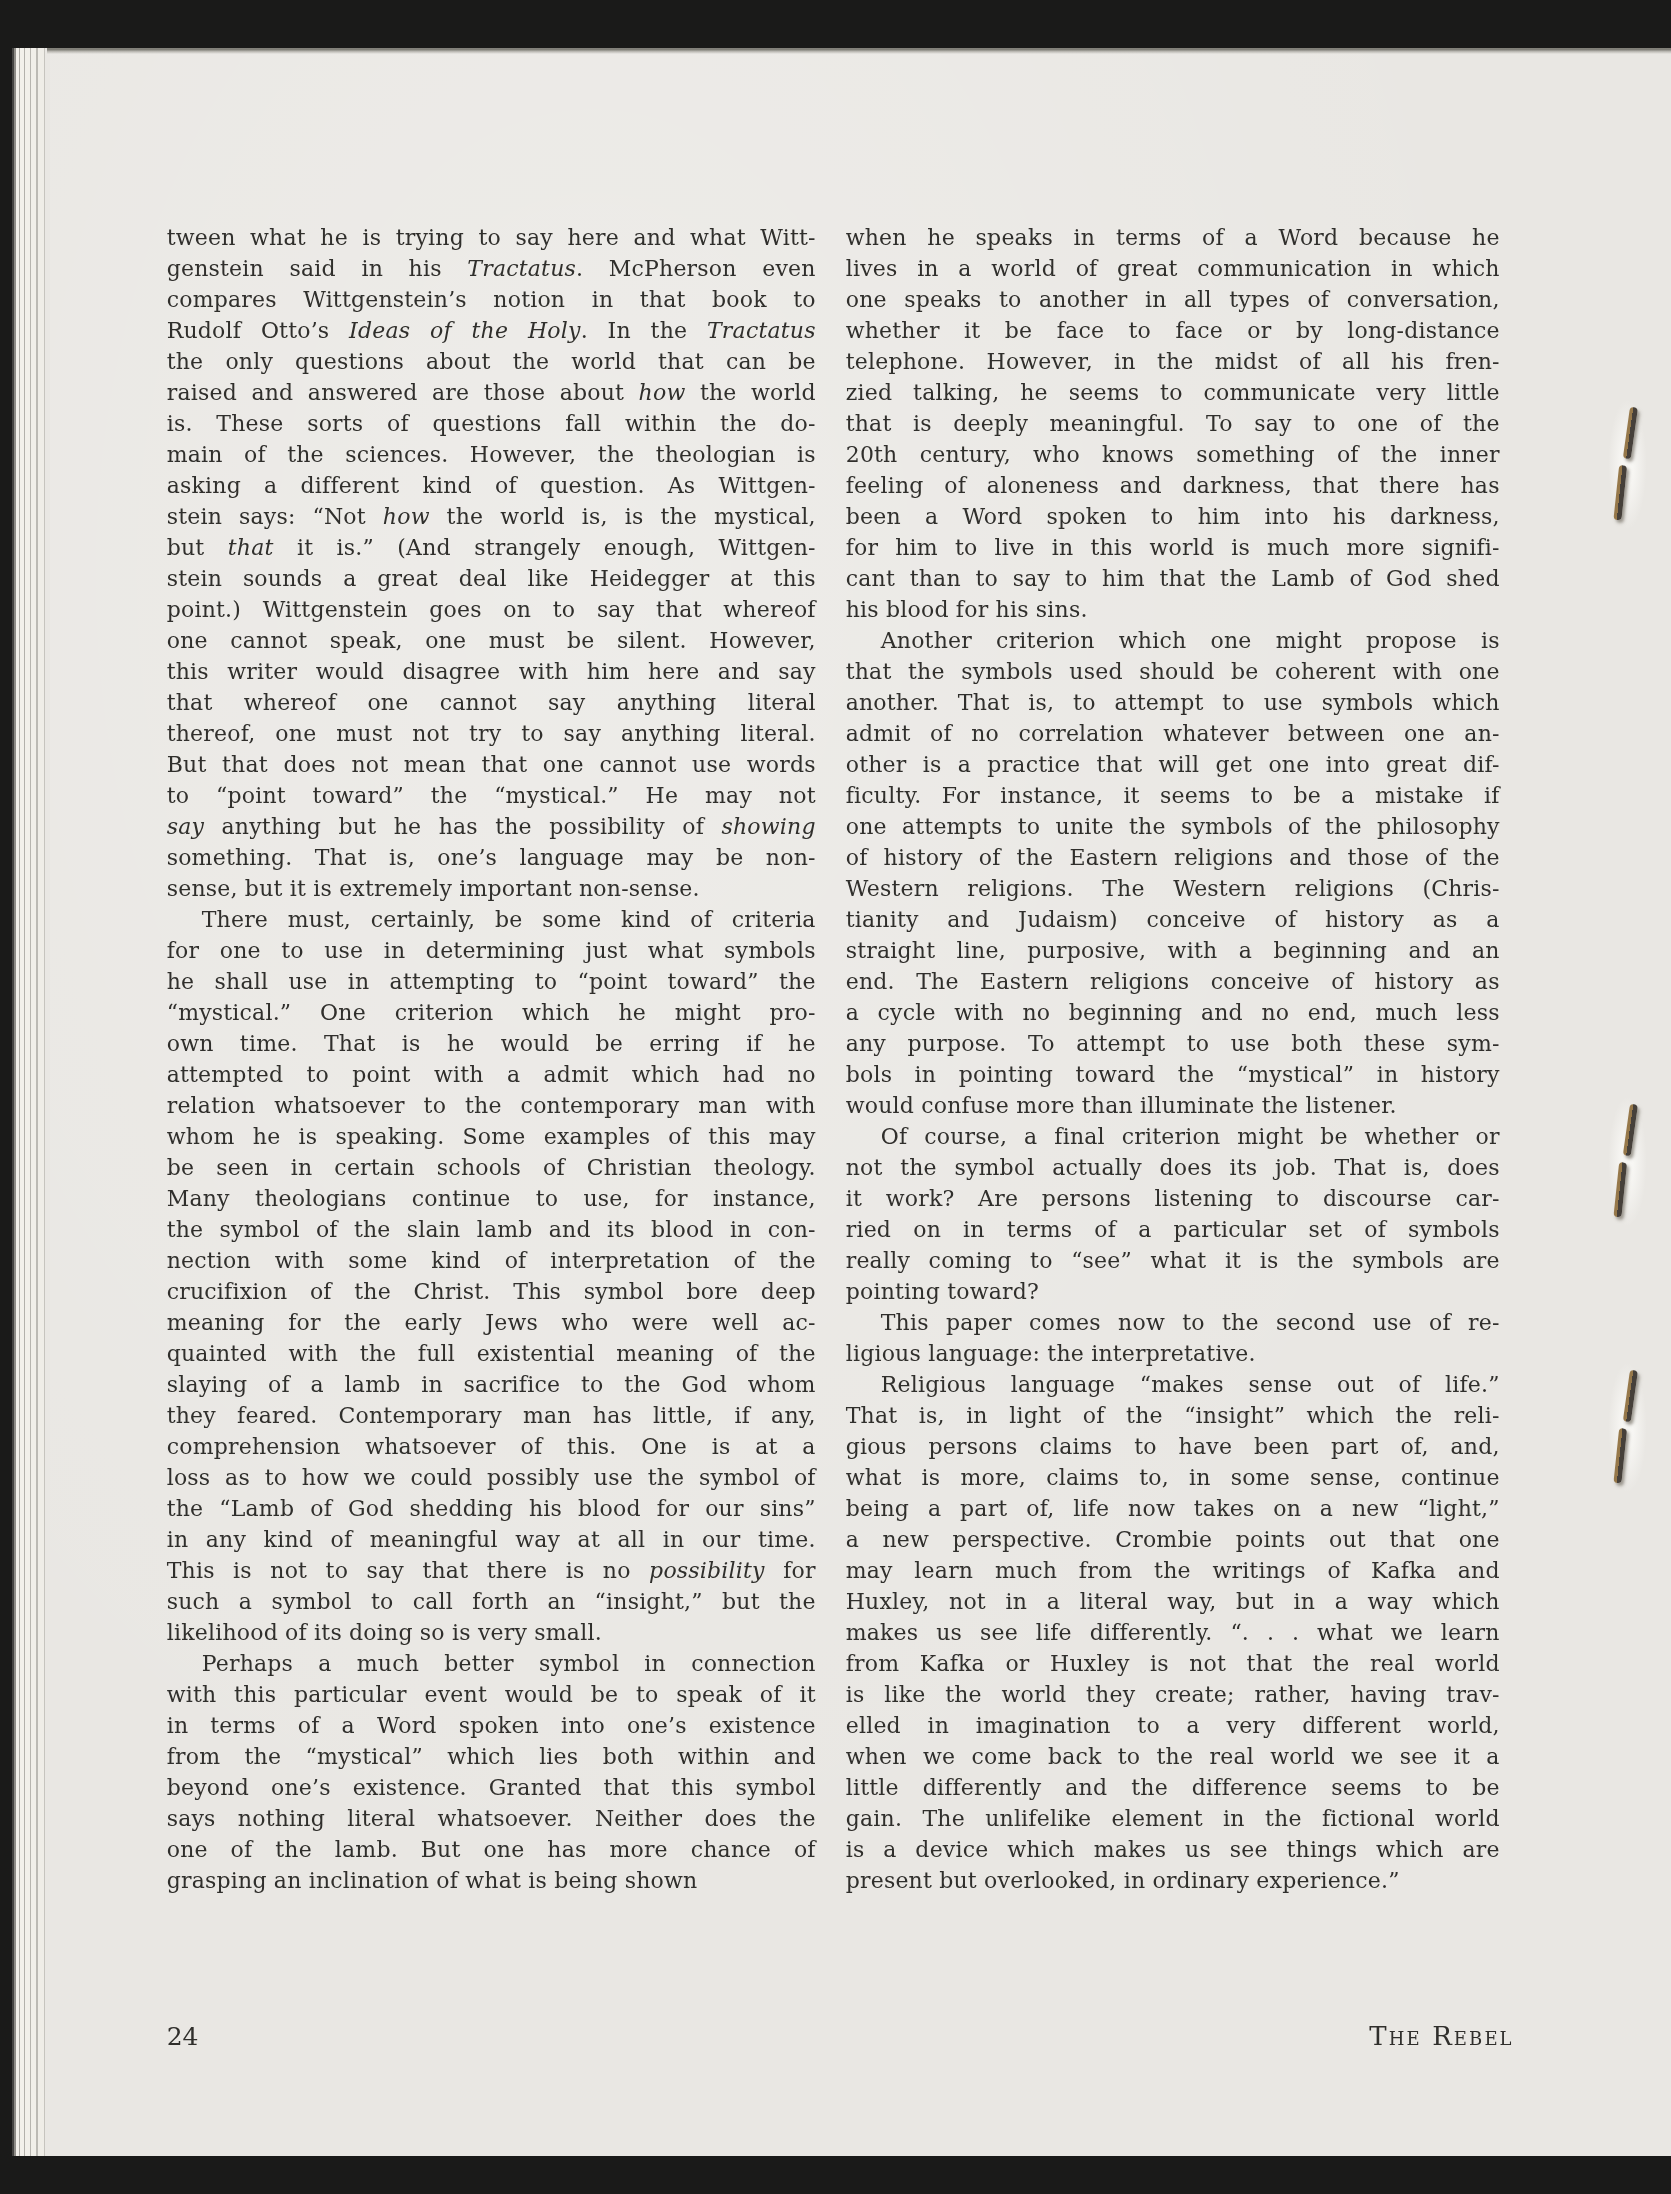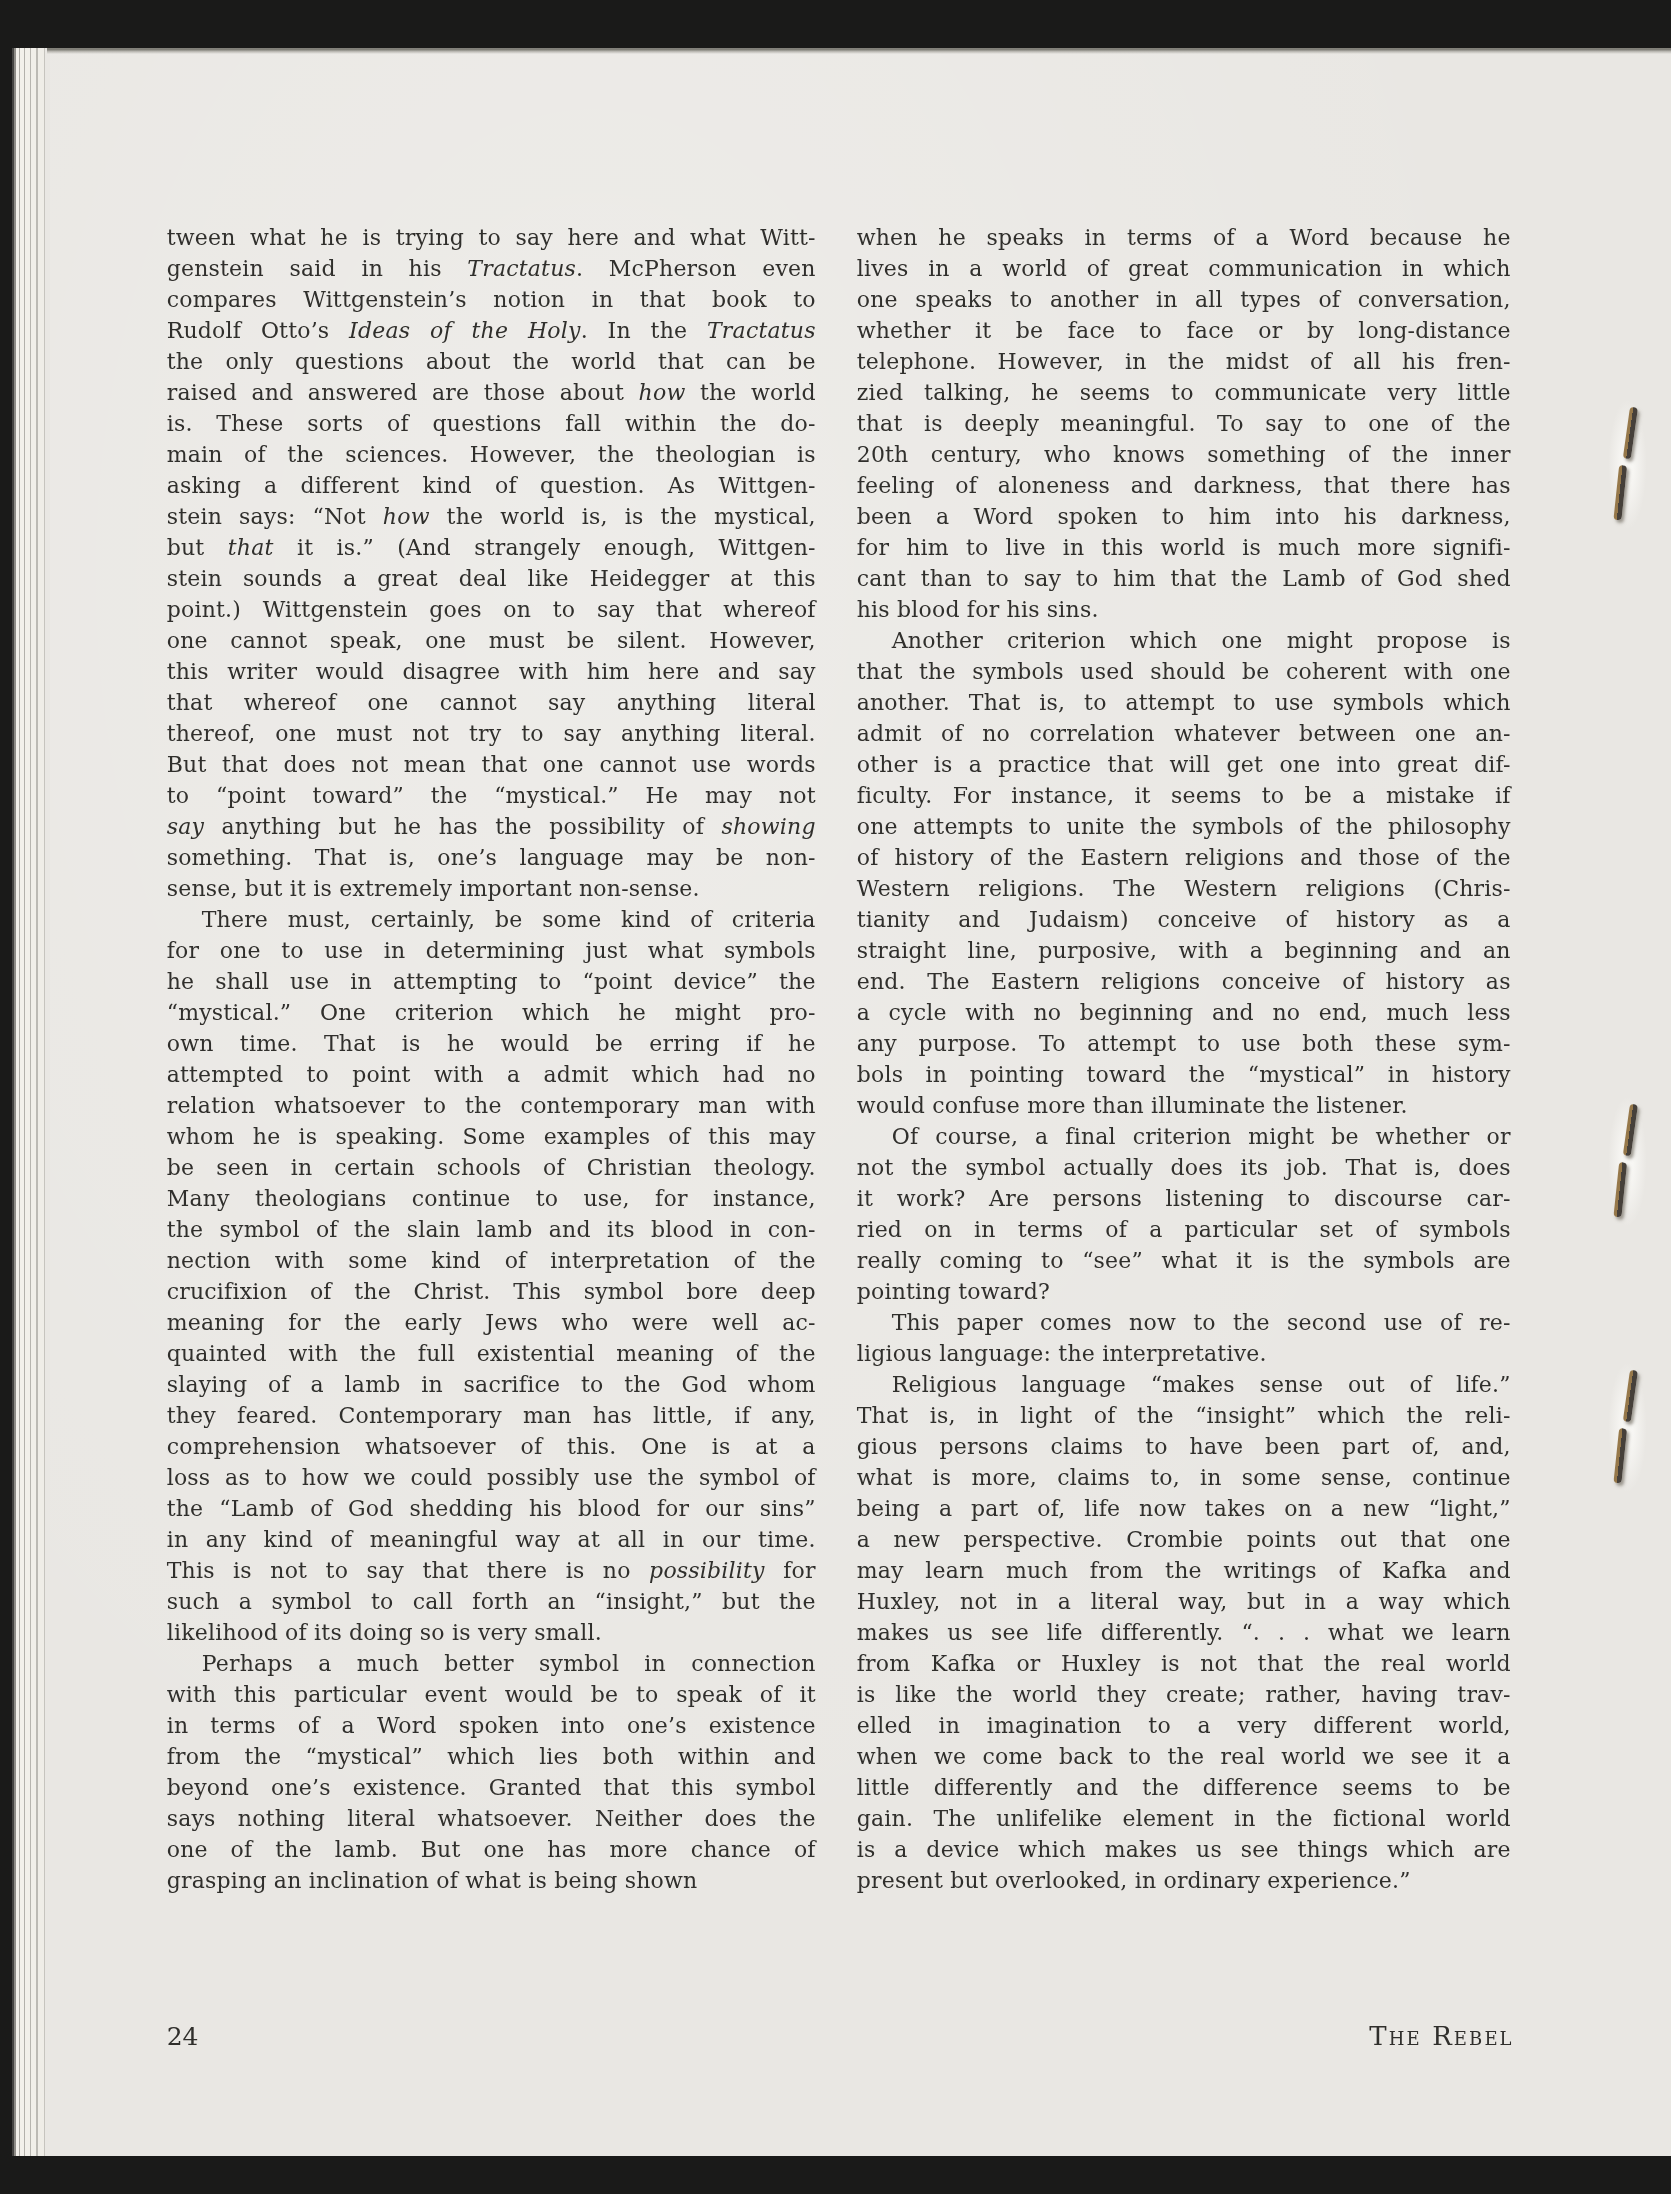--- a/index.html
+++ b/index.html
@@ -20,21 +20,21 @@
     opacity:.85;
   }
   .edge-stack{
     position:absolute;left:0;top:0;bottom:0;width:38px;
     background:linear-gradient(to right,
       #39393701 0 0,#454442 0 1.7px,#8e8c87 1.7px 4.2px,#f1efe9 4.2px 6.7px,#aba9a3 6.7px 8.4px,
       #f3f1eb 8.4px 11.7px,#b3b1ab 11.7px 13.4px,#f2f0ea 13.4px 17.6px,#b7b5af 17.6px 19px,
       #f1efe9 19px 24px,#bcbab4 24px 26px,#efede7 26px 32px,#c6c4be 32px 33px,#e9e7e3 33px);
   }
   .columns{
-    position:absolute;left:155px;top:174px;display:flex;gap:33px;
+    position:absolute;left:155px;top:174px;display:flex;gap:22px;
   }
   .col{color:#302f2c;}
   .col.left{width:649px;}
   .col.right{width:654px;margin-left:8px;}
   .paragraph{margin:0;}
   .line{
     font-size:22px;line-height:31px;height:31px;
     text-align:justify;text-align-last:justify;
     letter-spacing:0.2px;
   }
@@ -113,21 +113,21 @@
           <div class="line">thereof, one must not try to say anything literal.</div>
           <div class="line">But that does not mean that one cannot use words</div>
           <div class="line">to “point toward” the “mystical.” He may not</div>
           <div class="line"><em>say</em> anything but he has the possibility of <em>showing</em></div>
           <div class="line">something. That is, one’s language may be non-</div>
           <div class="line last">sense, but it is extremely important non-sense.</div>
         </div>
         <div class="paragraph">
           <div class="line indent">There must, certainly, be some kind of criteria</div>
           <div class="line">for one to use in determining just what symbols</div>
-          <div class="line">he shall use in attempting to “point device” the</div>
+          <div class="line">he shall use in attempting to “point toward” the</div>
           <div class="line">“mystical.” One criterion which he might pro-</div>
           <div class="line">own time. That is he would be erring if he</div>
           <div class="line">attempted to point with a admit which had no</div>
           <div class="line">relation whatsoever to the contemporary man with</div>
           <div class="line">whom he is speaking. Some examples of this may</div>
           <div class="line">be seen in certain schools of Christian theology.</div>
           <div class="line">Many theologians continue to use, for instance,</div>
           <div class="line">the symbol of the slain lamb and its blood in con-</div>
           <div class="line">nection with some kind of interpretation of the</div>
           <div class="line">crucifixion of the Christ. This symbol bore deep</div>

